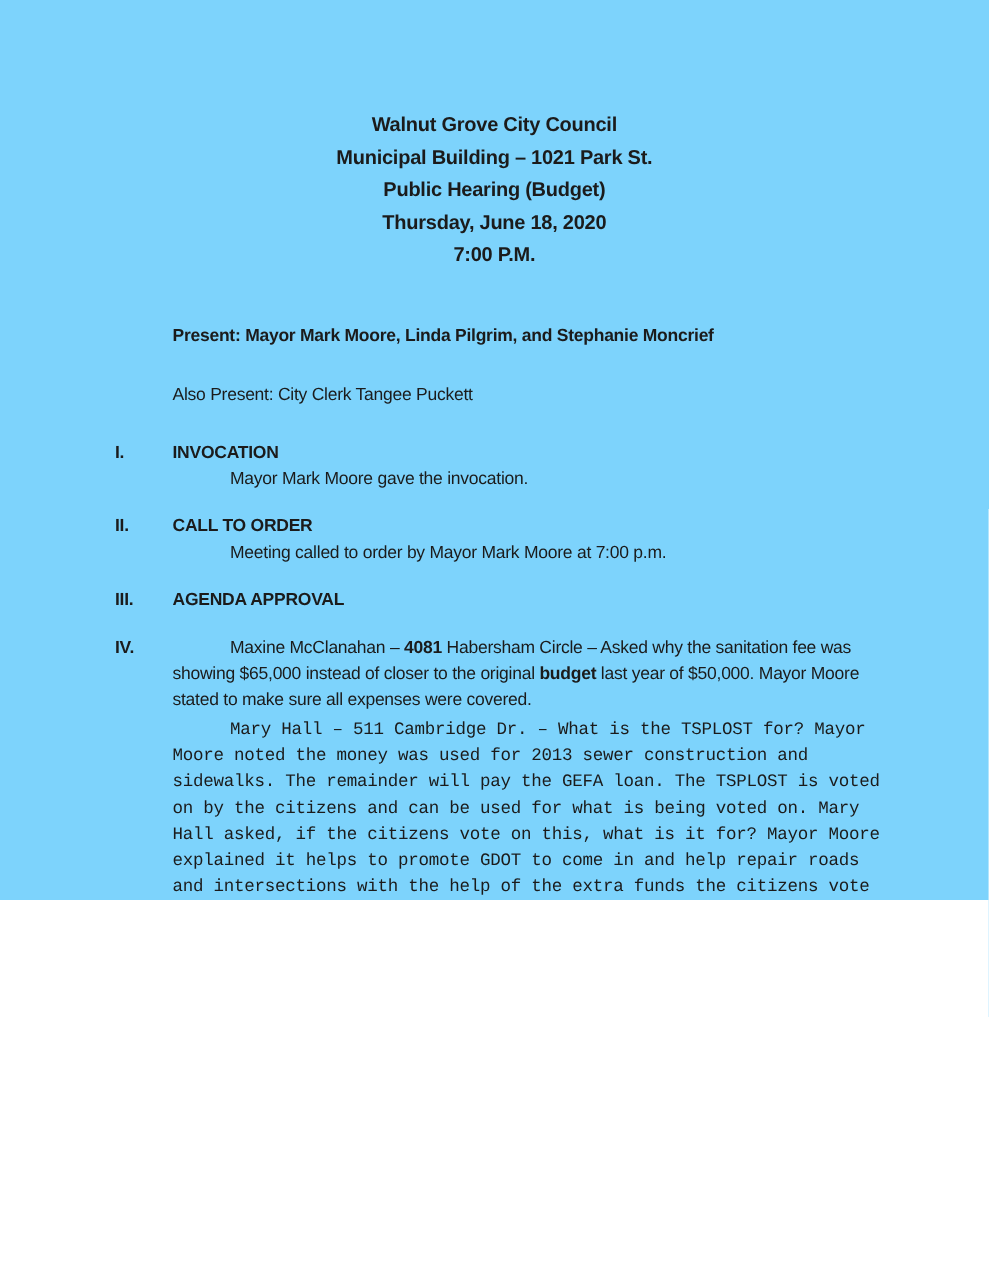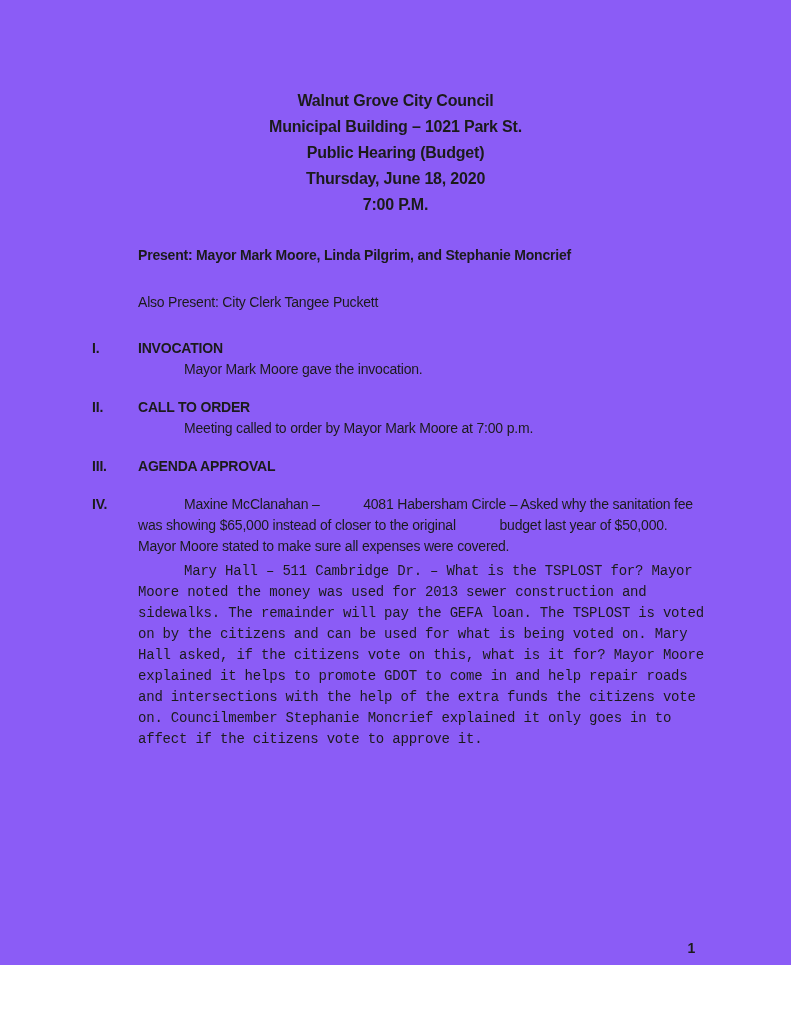--- a/index.html
+++ b/index.html
@@ -3,41 +3,41 @@
 <meta charset="utf-8">
 <style>
   html, body {
     margin: 0;
     padding: 0;
     background: #ffffff;
   }
   .page {
     position: relative;
     width: 791px;
-    height: 965px;
-    background: #8b5cf6;
+    height: 720px;
+    background: #7dd3fc;
     color: #1b1b1b;
     font-family: "Liberation Sans", "DejaVu Sans", sans-serif;
     font-size: 14px;
     line-height: 21px;
     letter-spacing: -0.2px;
     overflow: hidden;
   }
   .title-block {
     margin-top: 88px;
     text-align: center;
     font-weight: bold;
     font-size: 16px;
     line-height: 26px;
   }
   .content {
     position: absolute;
     left: 138px;
     right: 85px;
-    top: 205px;
+    top: 218px;
   }
   .attendance-present {
     margin-top: 40px;
     font-weight: bold;
   }
   .attendance-also {
     margin-top: 26px;
     font-weight: normal;
   }
   .section {
@@ -62,22 +62,21 @@
   }
   .para.spaced {
     margin-top: 4px;
     font-family: Liberation Mono, monospace;
   }
   .para.no-indent {
     text-indent: 0;
     margin-top: 13px;
   }
   .bold {
-    font-weight: normal;
-    margin-left: 40px;
+    font-weight: bold;
   }
   .page-number {
     position: absolute;
     top: 938px;
     right: 96px;
     font-weight: bold;
     font-size: 14px;
   }
 </style>
 </head>

